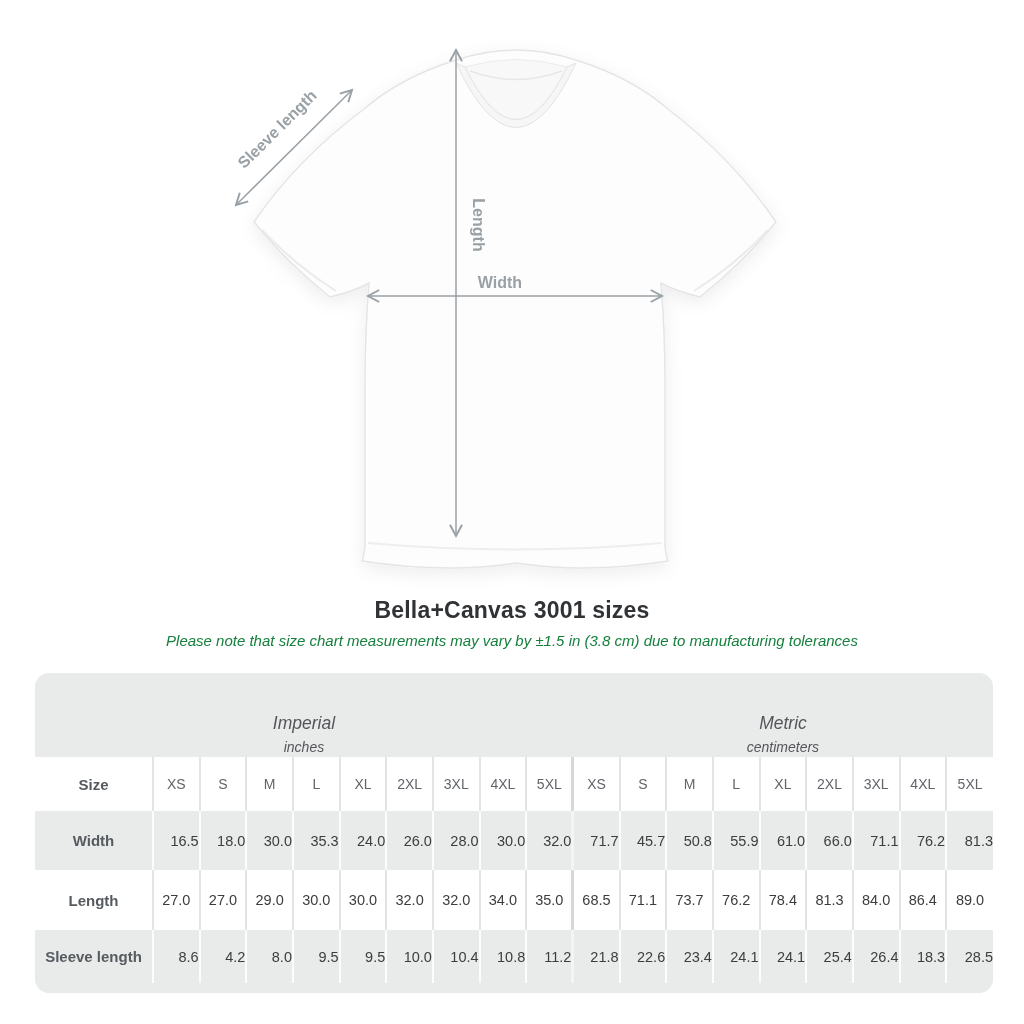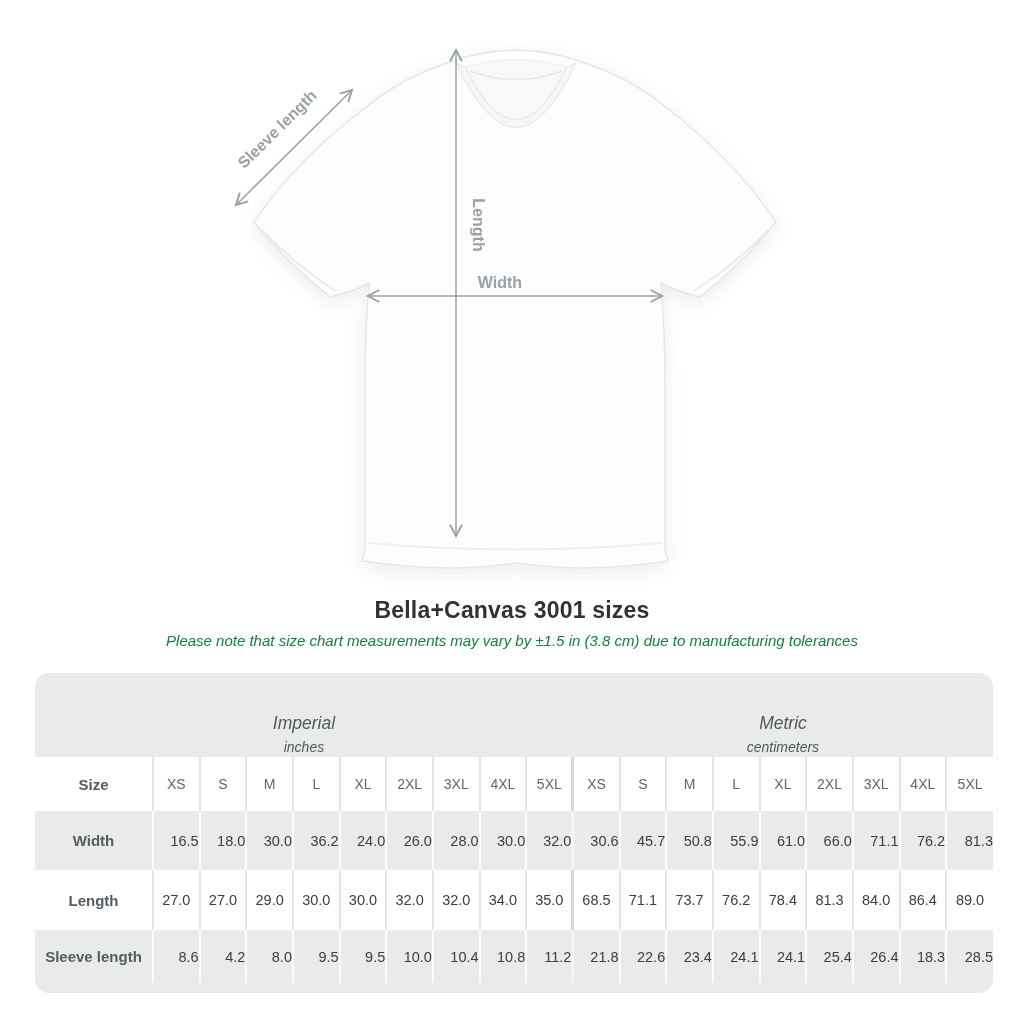--- a/index.html
+++ b/index.html
@@ -162,27 +162,27 @@
         <td class="d hdr">3XL</td>
         <td class="d hdr">4XL</td>
         <td class="d hdr">5XL</td>
       </tr>
 
       <tr class="gray width-row">
         <td class="rowlabel">Width</td>
         <td class="d">16.5</td>
         <td class="d">18.0</td>
         <td class="d">30.0</td>
-        <td class="d">36.2</td>
+        <td class="d">35.3</td>
         <td class="d">24.0</td>
         <td class="d">26.0</td>
         <td class="d">28.0</td>
         <td class="d">30.0</td>
         <td class="d">32.0</td>
-        <td class="d grp">30.6</td>
+        <td class="d grp">71.7</td>
         <td class="d">45.7</td>
         <td class="d">50.8</td>
         <td class="d">55.9</td>
         <td class="d">61.0</td>
         <td class="d">66.0</td>
         <td class="d">71.1</td>
         <td class="d">76.2</td>
         <td class="d">81.3</td>
       </tr>
 

